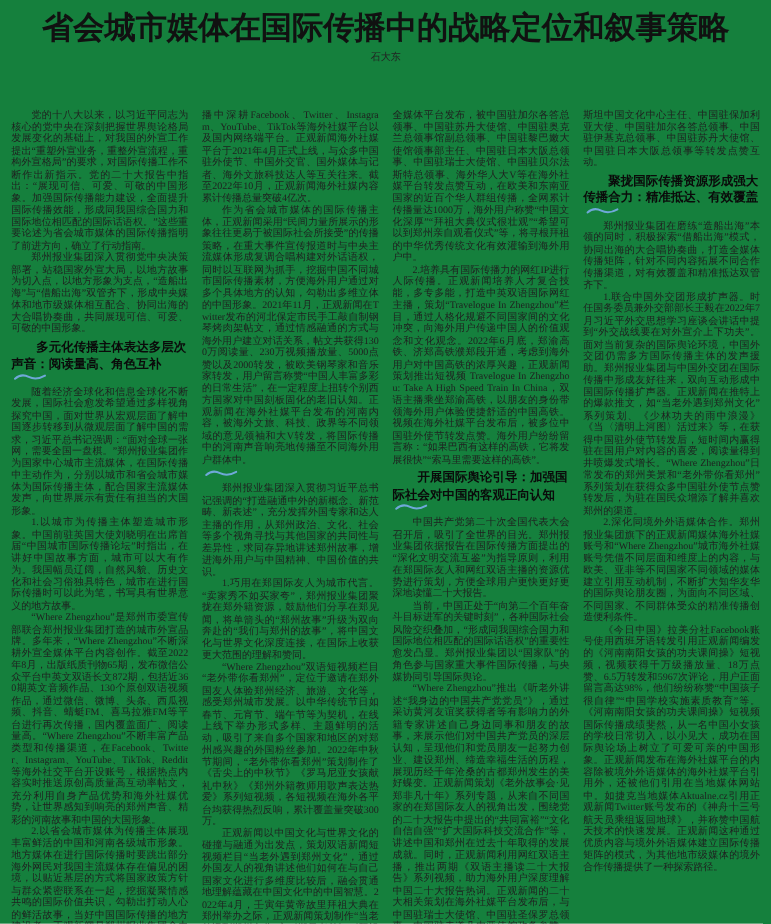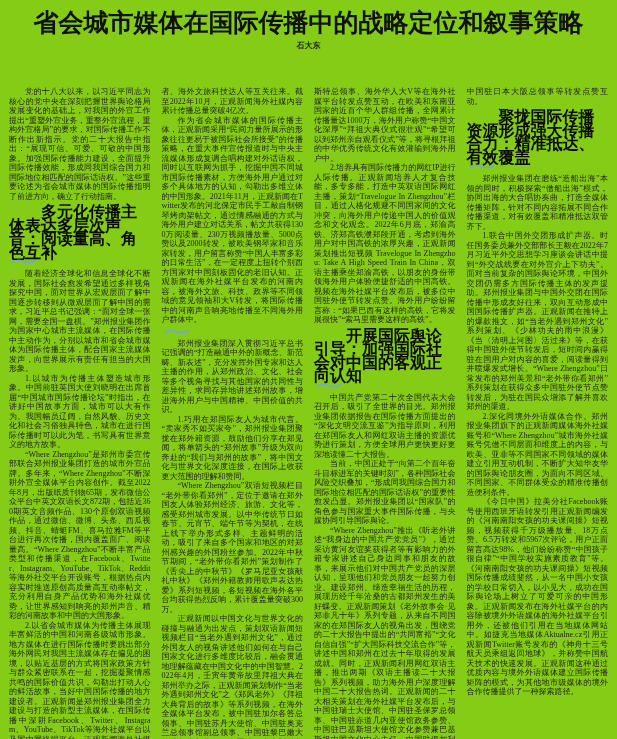--- a/index.html
+++ b/index.html
@@ -1,57 +1,58 @@
 <!DOCTYPE html>
 <html lang="zh"><head>
 <meta charset="utf-8">
 <style>
   html,body{margin:0;padding:0;background:#e9e7e2;}
   .page{
     width:617px;height:739px;box-sizing:border-box;
-    background:#84cc16;margin:0 auto;padding:5px 9px 4px 9px;
+    background:#15803d;margin:0 auto;padding:5px 9px 4px 9px;
     font-family:"Liberation Serif","DejaVu Serif",serif;
     color:#1c1c1c;overflow:hidden;
   }
   h1.title{
     font-family:"Liberation Sans","DejaVu Sans",sans-serif;
     font-size:25px;font-weight:900;text-align:center;
     margin:2px 0 0 0;letter-spacing:0px;line-height:30px;color:#111;
   }
   .author{
     text-align:center;font-size:8px;color:#222;margin:3px 0 6px 0;
-    font-family:"Liberation Sans","DejaVu Sans",sans-serif;font-weight:bold;
+    font-family:"Liberation Sans","DejaVu Sans",sans-serif;font-weight:normal;
   }
   .columns{
     column-count:4;column-gap:11px;column-fill:auto;
     height:676px;overflow:hidden;
     font-size:8px;line-height:9.5px;text-align:justify;
     text-justify:inter-ideograph;color:#1f1f1f;margin-top:36px;
   }
   .columns p{margin:0;text-indent:2em;word-break:break-all;}
   .h2wrap{
     break-inside:avoid;margin:4px 0 5px 0;position:relative;
   }
   .h2wrap h2{
     font-family:"Liberation Sans","DejaVu Sans",sans-serif;
-    font-size:16px;font-weight:bold;line-height:13.5px;
+    font-size:10px;font-weight:bold;line-height:13.5px;
     margin:0;text-indent:2em;color:#0a0a0a;text-align:left;
   }
   .swoosh{display:block;height:6px;margin:-1px 0 0 2px;}
   .swoosh svg{display:block;}
 </style>
 </head>
 <body>
 
 <div class="page">
   <h1 class="title">省会城市媒体在国际传播中的战略定位和叙事策略</h1>
   <div class="author">石大东</div>
 
   <div class="columns">
     <p>党的十八大以来，以习近平同志为核心的党中央在深刻把握世界舆论格局发展变化的基础上，对我国的外宣工作提出“重塑外宣业务，重整外宣流程，重构外宣格局”的要求，对国际传播工作不断作出新指示。党的二十大报告中指出：“展现可信、可爱、可敬的中国形象。加强国际传播能力建设，全面提升国际传播效能，形成同我国综合国力和国际地位相匹配的国际话语权。”这些重要论述为省会城市媒体的国际传播指明了前进方向，确立了行动指南。</p>
+    <p>郑州报业集团深入贯彻党中央决策部署，站稳国家外宣大局，以地方故事为切入点，以地方形象为支点，“造船出海”与“借船出海”双管齐下，形成中央媒体和地市级媒体相互配合、协同出海的大合唱协奏曲，共同展现可信、可爱、可敬的中国形象。</p>
 
     <div class="h2wrap">
       <h2>多元化传播主体表达多层次声音：阅读量高、角色互补</h2>
       <span class="swoosh">
           <svg width="26" height="7" viewBox="0 0 26 7">
             <path d="M1,5 Q6,0.5 12,3.5 T25,2.5" fill="none" stroke="#6fa8d8" stroke-width="1.6" stroke-linecap="round"></path>
           </svg>
         </span>
     </div>
 

